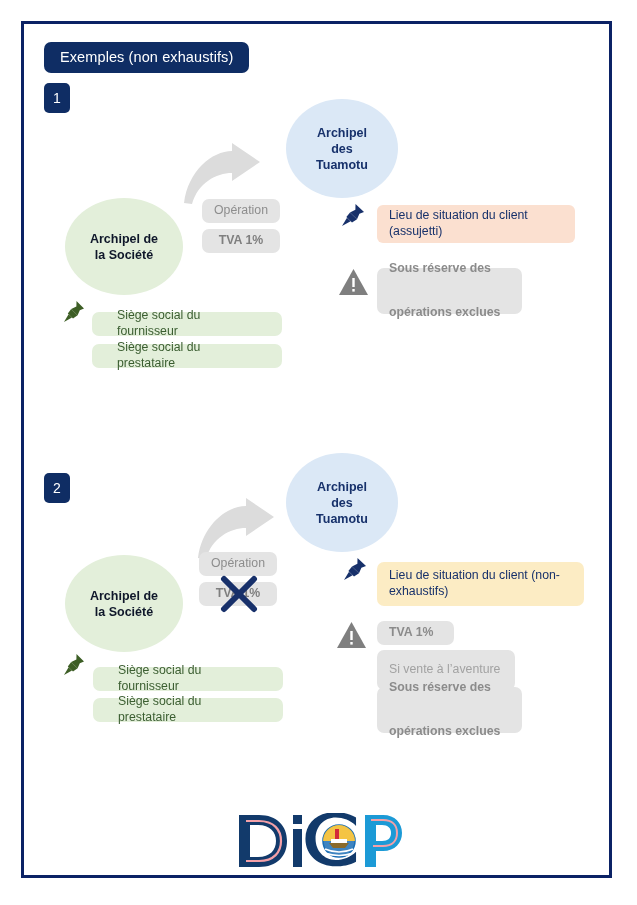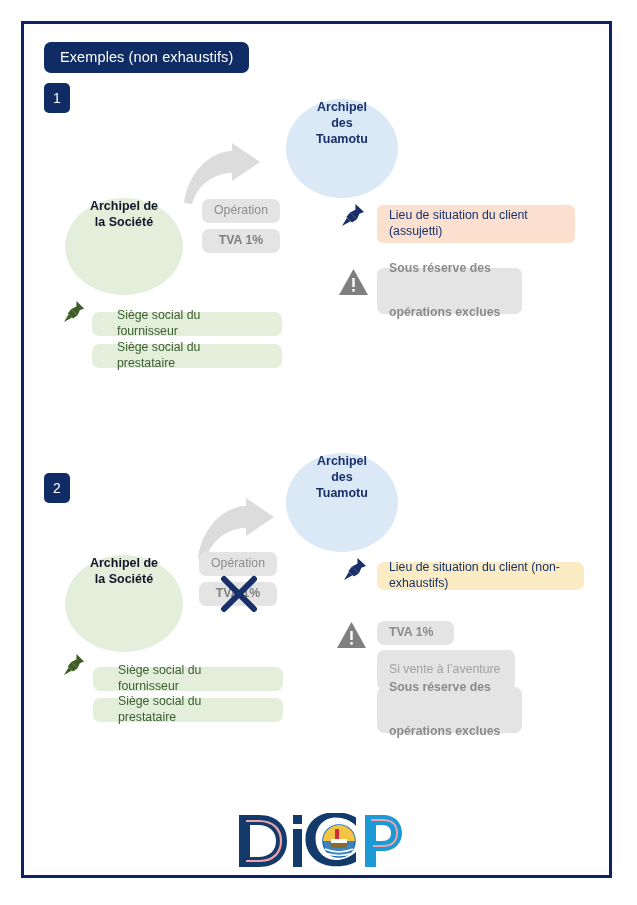--- a/index.html
+++ b/index.html
@@ -52,21 +52,21 @@
     font-size: 14px;
     display: flex;
     align-items: center;
     justify-content: center;
   }
 
   
   .ellipse {
     position: absolute;
     display: flex;
-    align-items: flex-start;
+    align-items: center;
     justify-content: center;
     text-align: center;
     font-weight: bold;
     line-height: 1.28;
     font-size: 12.5px;
   }
   .ellipse-green {
     background: #e3efda;
     border-radius: 50%;
     color: #0f172a;
@@ -272,21 +272,21 @@
 <div class="chip chip-green" style="left:93px; top:698px; width:190px; height:24px;">Siège social du prestataire</div>
 
 <div class="icon" style="left:343px; top:557px; width:26px; height:26px;">
   <svg width="26" height="26" viewBox="0 0 26 26">
     <path d="M14.5 1 L23 9 L18.4 10.8 L16 16.2 L9 9.4 L14.4 6.8 Z" fill="#17306a"></path>
     <path d="M9 9.4 L16 16.2 L11 19.6 L5.4 14 Z" fill="#17306a"></path>
     <path d="M6 14.8 L1 23 L9.6 18.2 Z" fill="#17306a"></path>
   </svg>
 </div>
 
-<div class="chip chip-yellow" style="left:377px; top:562px; width:207px; height:28px;">
+<div class="chip chip-yellow" style="left:377px; top:562px; width:207px; height:44px;">
   <span>Lieu de situation du client (non-</span>
   <span>exhaustifs)</span>
 </div>
 
 <div class="icon" style="left:336px; top:621px; width:31px; height:28px;">
   <svg width="31" height="28" viewBox="0 0 31 28">
     <path d="M15.5 1 L30 27 L1 27 Z" fill="#7f7f7f"></path>
     <rect x="14.3" y="10" width="2.4" height="9" fill="#ffffff"></rect>
     <rect x="14.3" y="21" width="2.4" height="2.6" fill="#ffffff"></rect>
   </svg>

